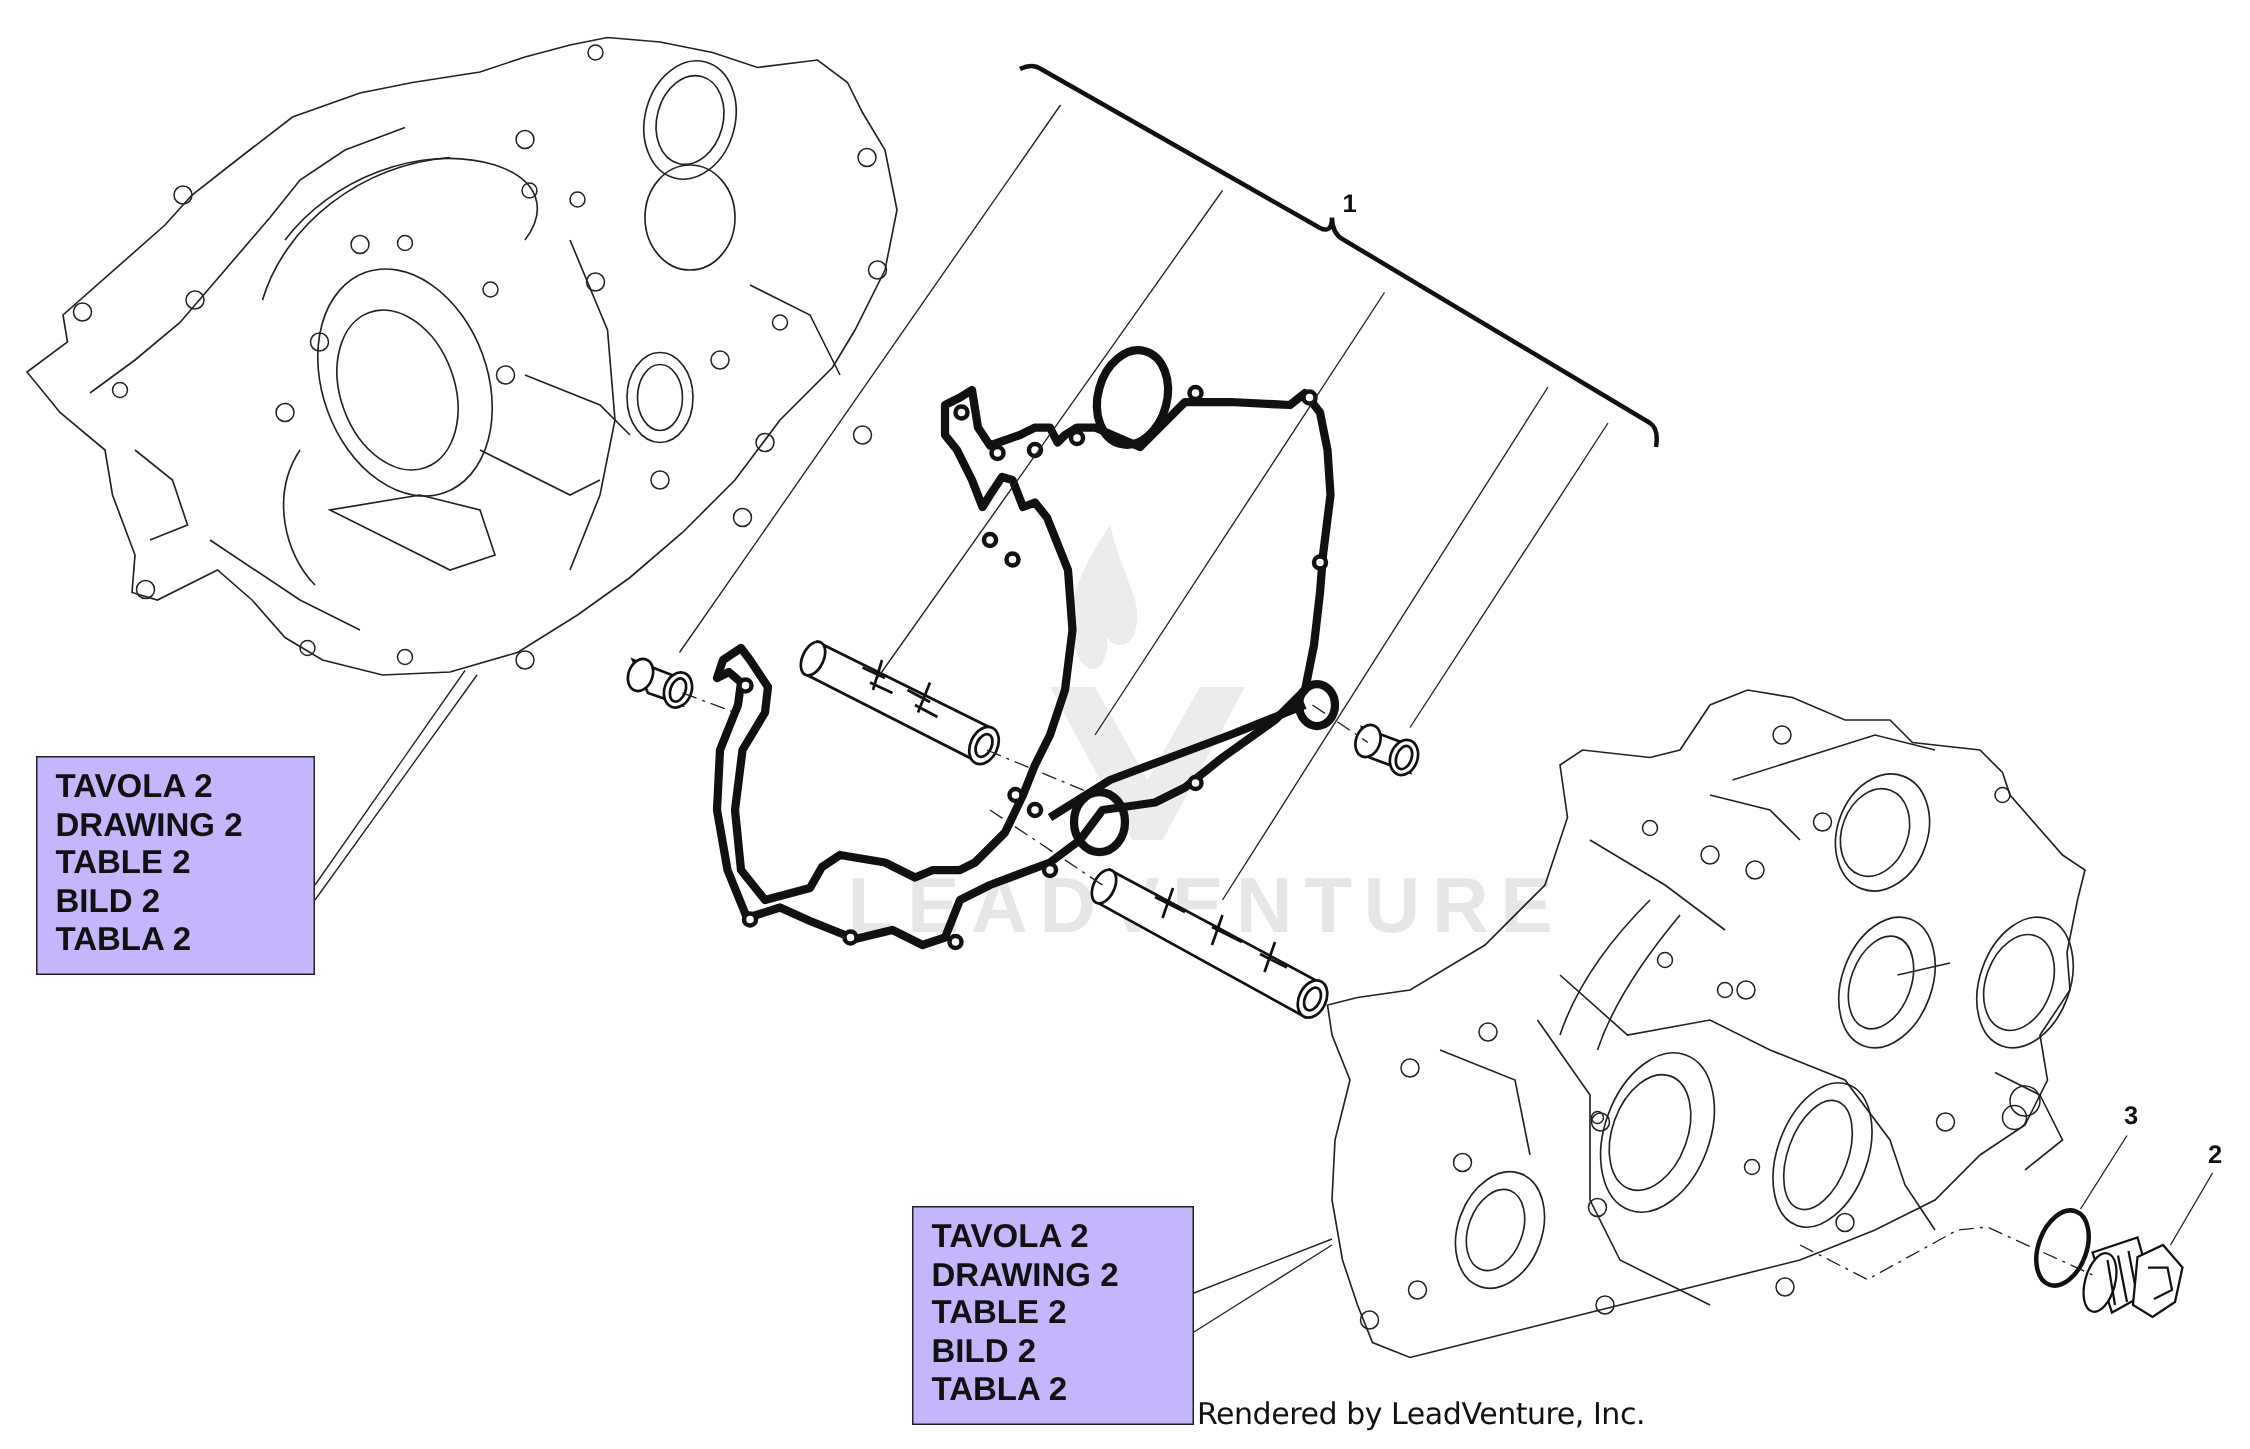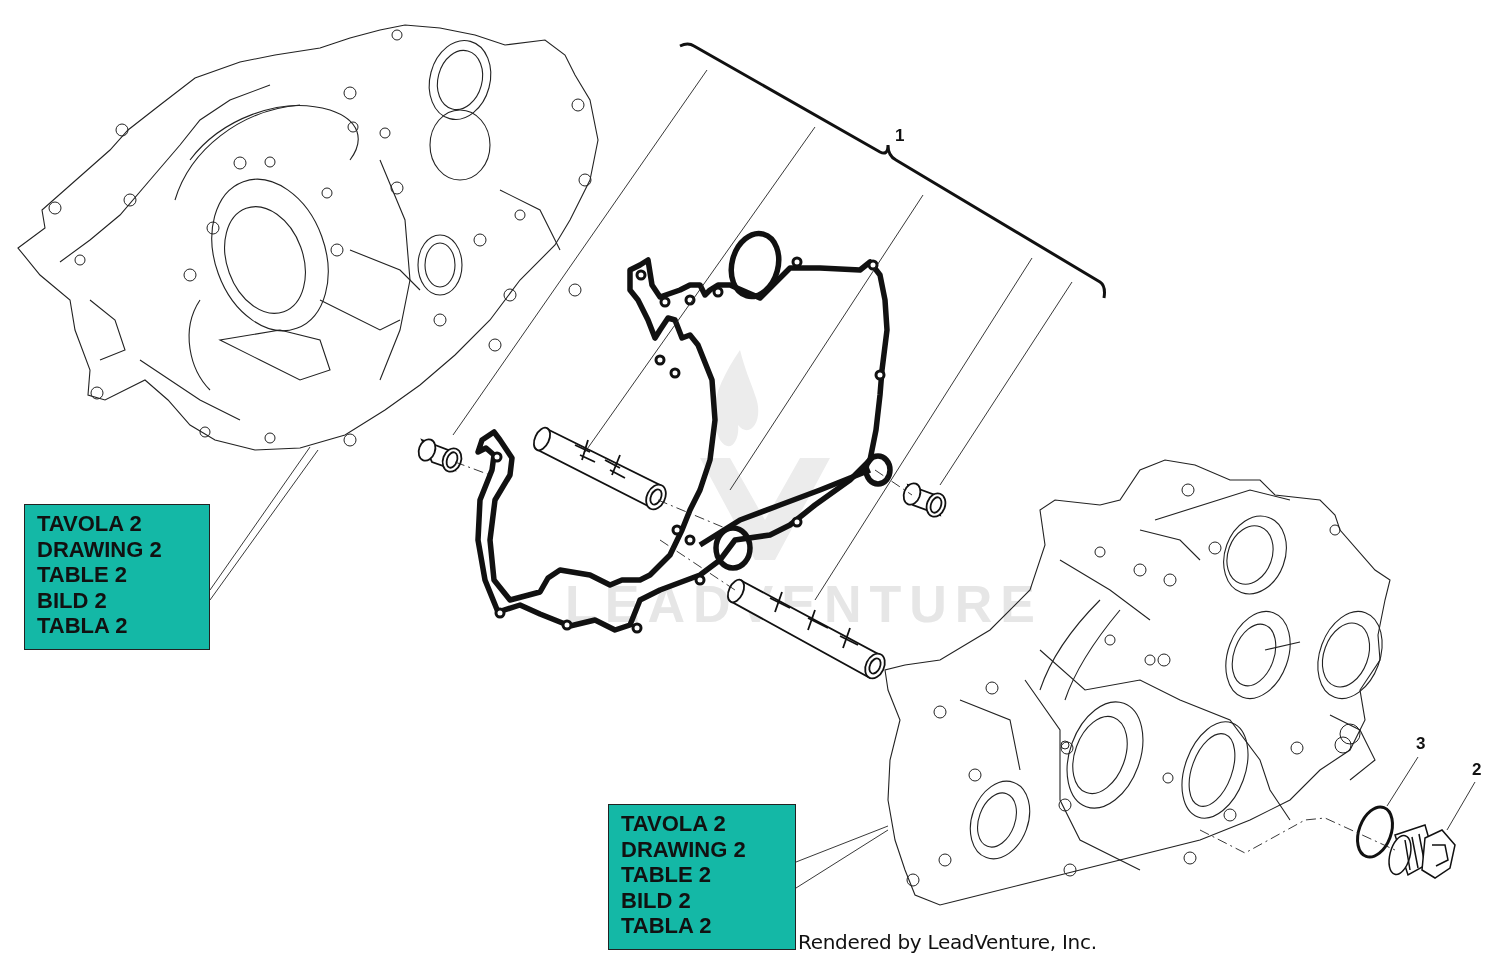--- a/index.html
+++ b/index.html
@@ -1,19 +1,19 @@
 <!DOCTYPE html>
 <html><head>
 <meta charset="utf-8">
 <style>
   html, body { margin: 0; padding: 0; background: #ffffff; }
   body { width: 1500px; height: 966px; position: relative; overflow: hidden; font-family: "Liberation Sans", sans-serif; }
   #canvas { position: absolute; left: 0; top: 0; width: 1500px; height: 966px; }
   .ref-box {
-    position: absolute; border: 1px solid #222; background: #14b8a6;
+    position: absolute; border: 1px solid #222; background: #c4b5fd;
     padding: 6px 12px 6px 12px; box-sizing: border-box;
   }
   .ref-line {
     font-family: "Liberation Sans", sans-serif; font-weight: bold;
     font-size: 22px; line-height: 25.5px; color: #111; white-space: nowrap;
   }
   #ref-box-left { left: 24px; top: 504px; width: 186px; height: 146px; }
   #ref-box-right { left: 608px; top: 804px; width: 188px; height: 146px; }
   .callout {
     position: absolute; font-family: "Liberation Sans", sans-serif; font-weight: bold;

